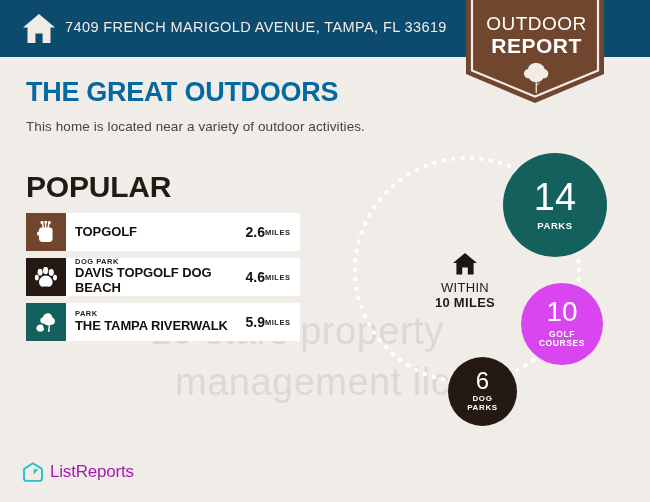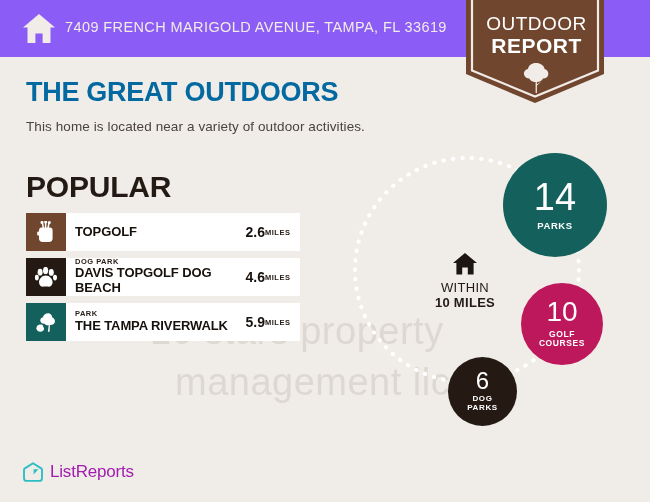--- a/index.html
+++ b/index.html
@@ -17,21 +17,21 @@
     position:absolute;left:150px;top:306px;width:520px;
     font-size:38px;color:#ded8d2;line-height:1.35;
     letter-spacing:0.5px;white-space:nowrap;z-index:2;
     font-weight:400;
   }
   .watermark .wm2{display:block;margin-left:25px;}
 
   
   .header{
     position:absolute;left:0;top:0;width:650px;height:57px;
-    background:#8b5cf6;z-index:5;
+    background:#0c4a6e;z-index:5;
   }
   .home-glyph{position:absolute;left:22px;top:12px;width:34px;height:33px;}
   .addr{
     position:absolute;left:65px;top:19px;
     color:#f1ece7;font-size:14.5px;letter-spacing:0.4px;font-weight:400;
   }
 
   
   .badge{
     position:absolute;left:466px;top:0;width:138px;height:103px;z-index:9;
@@ -87,21 +87,21 @@
     display:flex;flex-direction:column;align-items:center;justify-content:center;
     color:#ffffff;text-align:center;z-index:6;
   }
   .c-num{font-weight:400;line-height:0.95;}
   .c-lab{font-weight:700;letter-spacing:0.6px;line-height:1.12;}
 
   .c-parks{left:503px;top:153px;width:104px;height:104px;background:#13605c;}
   .c-parks .c-num{font-size:38px;}
   .c-parks .c-lab{font-size:9.5px;margin-top:6px;}
 
-  .c-golf{left:521px;top:283px;width:82px;height:82px;background:#be185d;}
+  .c-golf{left:521px;top:283px;width:82px;height:82px;background:#d946ef;}
   .c-golf .c-num{font-size:28px;}
   .c-golf .c-lab{font-size:8.5px;margin-top:4px;}
 
   .c-dog{left:448px;top:357px;width:69px;height:69px;background:#241a13;}
   .c-dog .c-num{font-size:24px;}
   .c-dog .c-lab{font-size:8px;margin-top:3px;}
 
   
   .center-blk{position:absolute;left:410px;top:252px;width:110px;text-align:center;z-index:5;}
   .center-home{width:26px;height:24px;margin:0 auto;display:block;}

